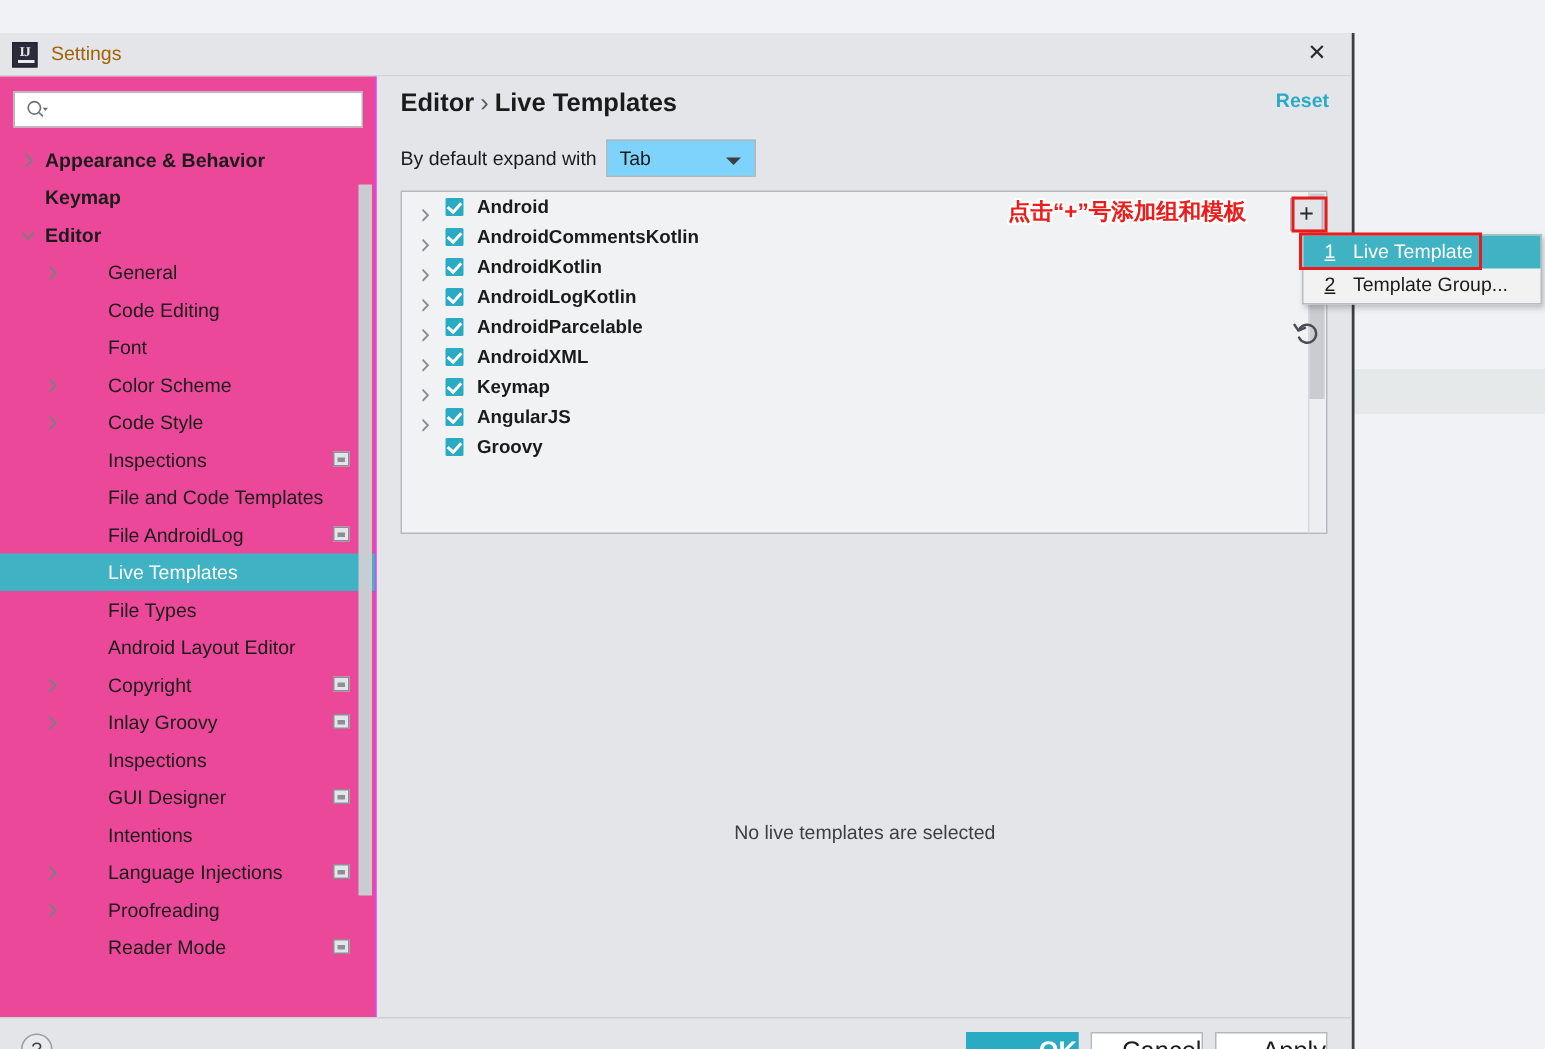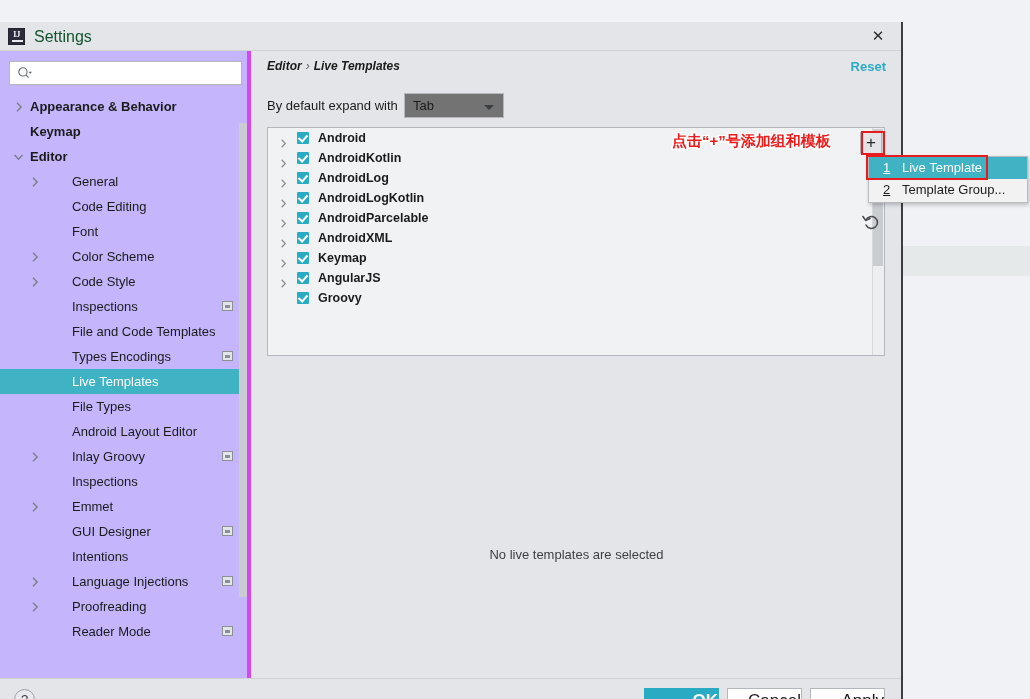--- a/index.html
+++ b/index.html
@@ -55,33 +55,33 @@
     text-align: center; line-height: 11px;
     font-family: "Liberation Serif", serif;
     letter-spacing: -0.5px;
   }
   #app-icon .bar {
     position: absolute; left: 3px; bottom: 2px; width: 11px; height: 2px;
     background: #e8eaf0;
   }
   #win-title {
     position: absolute; left: 34px; top: 6px;
-    font-size: 16px; color: #14532d;
+    font-size: 13px; color: #a16207;
   }
   #close-btn {
     position: absolute; right: 0px; top: 0px; width: 46px; height: 28px;
     color: #2b2b2b; font-size: 15px; text-align: center; line-height: 28px;
     cursor: pointer;
   }
 
   
   #sidebar {
     position: absolute; left: 0; top: 29px; width: 251px; height: 627px;
-    background: #c4b5fd;
-    border-right: 4px solid #d946ef;
+    background: #ec4899;
+    border-right: 1px solid #d946ef;
     overflow: hidden;
   }
   #search-wrap {
     position: absolute; left: 9px; top: 10px; width: 233px; height: 24px;
   }
   #search-input {
     width: 100%; height: 100%;
     border: 1px solid #b4b8be;
     background: #ffffff;
     padding-left: 28px;
@@ -126,34 +126,34 @@
     background: #c9ccd1; border-radius: 0px; cursor: pointer;
   }
 
   
   #main {
     position: absolute; left: 252px; top: 29px; width: 649px; height: 627px;
     background: #e3e5e9;
   }
   #breadcrumb {
     position: absolute; left: 15px; top: 8px;
-    font-size: 12px; font-weight: bold; color: #1b1b1b; font-style: italic;
+    font-size: 17px; font-weight: bold; color: #1b1b1b;
   }
   #breadcrumb .sep { font-weight: normal; color: #5a5d61; margin: 0 4px; }
   #reset-link {
     position: absolute; right: 15px; top: 8px;
     font-size: 13px; font-weight: bold; color: #2aabc4; cursor: pointer;
   }
   #expand-label {
     position: absolute; left: 15px; top: 47px;
     font-size: 13px; color: #1b1b1b;
   }
   #expand-select {
     position: absolute; left: 152px; top: 42px; width: 100px; height: 25px;
-    background: #737373; border: 1px solid #b4b8be;
+    background: #7dd3fc; border: 1px solid #b4b8be;
     font-size: 13px; color: #1b1b1b;
   }
   #expand-select .val { position: absolute; left: 8px; top: 4px; }
   #expand-select .chev {
     position: absolute; right: 9px; top: 11px;
     width: 0; height: 0;
     border-left: 5px solid transparent;
     border-right: 5px solid transparent;
     border-top: 5px solid #3c3f41;
   }
@@ -334,35 +334,35 @@
               <polyline points="3,0.8 7.2,5 3,9.2" fill="none" stroke="#7a7e83" stroke-width="1.3"></polyline>
             </svg>
           </span><span>Color Scheme</span></div>
         <div class="tree-item lvl1"><span class="arrow">
             <svg width="10" height="10" viewBox="0 0 10 10">
               <polyline points="3,0.8 7.2,5 3,9.2" fill="none" stroke="#7a7e83" stroke-width="1.3"></polyline>
             </svg>
           </span><span>Code Style</span></div>
         <div class="tree-item lvl1"><span>Inspections</span><span class="mod-badge"></span></div>
         <div class="tree-item lvl1"><span>File and Code Templates</span></div>
-        <div class="tree-item lvl1"><span>Types Encodings</span><span class="mod-badge"></span></div>
+        <div class="tree-item lvl1"><span>File AndroidLog</span><span class="mod-badge"></span></div>
         <div class="tree-item lvl1 selected"><span>Live Templates</span></div>
         <div class="tree-item lvl1"><span>File Types</span></div>
         <div class="tree-item lvl1"><span>Android Layout Editor</span></div>
         <div class="tree-item lvl1"><span class="arrow">
             <svg width="10" height="10" viewBox="0 0 10 10">
               <polyline points="3,0.8 7.2,5 3,9.2" fill="none" stroke="#7a7e83" stroke-width="1.3"></polyline>
             </svg>
+          </span><span>Copyright</span><span class="mod-badge"></span></div>
+        <div class="tree-item lvl1"><span class="arrow">
+            <svg width="10" height="10" viewBox="0 0 10 10">
+              <polyline points="3,0.8 7.2,5 3,9.2" fill="none" stroke="#7a7e83" stroke-width="1.3"></polyline>
+            </svg>
           </span><span>Inlay Groovy</span><span class="mod-badge"></span></div>
         <div class="tree-item lvl1"><span>Inspections</span></div>
-        <div class="tree-item lvl1"><span class="arrow">
-            <svg width="10" height="10" viewBox="0 0 10 10">
-              <polyline points="3,0.8 7.2,5 3,9.2" fill="none" stroke="#7a7e83" stroke-width="1.3"></polyline>
-            </svg>
-          </span><span>Emmet</span></div>
         <div class="tree-item lvl1"><span>GUI Designer</span><span class="mod-badge"></span></div>
         <div class="tree-item lvl1"><span>Intentions</span></div>
         <div class="tree-item lvl1"><span class="arrow">
             <svg width="10" height="10" viewBox="0 0 10 10">
               <polyline points="3,0.8 7.2,5 3,9.2" fill="none" stroke="#7a7e83" stroke-width="1.3"></polyline>
             </svg>
           </span><span>Language Injections</span><span class="mod-badge"></span></div>
         <div class="tree-item lvl1"><span class="arrow">
             <svg width="10" height="10" viewBox="0 0 10 10">
               <polyline points="3,0.8 7.2,5 3,9.2" fill="none" stroke="#7a7e83" stroke-width="1.3"></polyline>
@@ -388,24 +388,24 @@
     </div>
 
     <div id="listbox">
       <div id="list-scroll-track"></div>
       <div id="list-rows">
           <div class="row"><span class="rarrow"><svg width="9" height="9" viewBox="0 0 10 10">
                 <polyline points="3,0.8 7,5 3,9.2" fill="none" stroke="#8a8e93" stroke-width="1.4"></polyline>
               </svg></span><span class="chk"></span><span>Android</span></div>
           <div class="row"><span class="rarrow"><svg width="9" height="9" viewBox="0 0 10 10">
                 <polyline points="3,0.8 7,5 3,9.2" fill="none" stroke="#8a8e93" stroke-width="1.4"></polyline>
+              </svg></span><span class="chk"></span><span>AndroidCommentsKotlin</span></div>
+          <div class="row"><span class="rarrow"><svg width="9" height="9" viewBox="0 0 10 10">
+                <polyline points="3,0.8 7,5 3,9.2" fill="none" stroke="#8a8e93" stroke-width="1.4"></polyline>
               </svg></span><span class="chk"></span><span>AndroidKotlin</span></div>
-          <div class="row"><span class="rarrow"><svg width="9" height="9" viewBox="0 0 10 10">
-                <polyline points="3,0.8 7,5 3,9.2" fill="none" stroke="#8a8e93" stroke-width="1.4"></polyline>
-              </svg></span><span class="chk"></span><span>AndroidLog</span></div>
           <div class="row"><span class="rarrow"><svg width="9" height="9" viewBox="0 0 10 10">
                 <polyline points="3,0.8 7,5 3,9.2" fill="none" stroke="#8a8e93" stroke-width="1.4"></polyline>
               </svg></span><span class="chk"></span><span>AndroidLogKotlin</span></div>
           <div class="row"><span class="rarrow"><svg width="9" height="9" viewBox="0 0 10 10">
                 <polyline points="3,0.8 7,5 3,9.2" fill="none" stroke="#8a8e93" stroke-width="1.4"></polyline>
               </svg></span><span class="chk"></span><span>AndroidParcelable</span></div>
           <div class="row"><span class="rarrow"><svg width="9" height="9" viewBox="0 0 10 10">
                 <polyline points="3,0.8 7,5 3,9.2" fill="none" stroke="#8a8e93" stroke-width="1.4"></polyline>
               </svg></span><span class="chk"></span><span>AndroidXML</span></div>
           <div class="row"><span class="rarrow"><svg width="9" height="9" viewBox="0 0 10 10">

